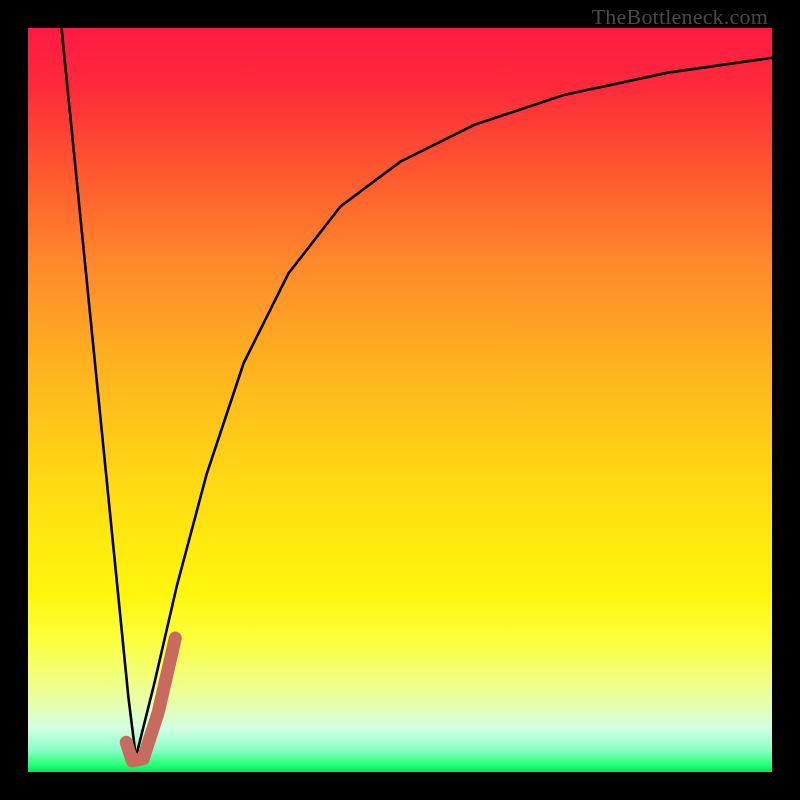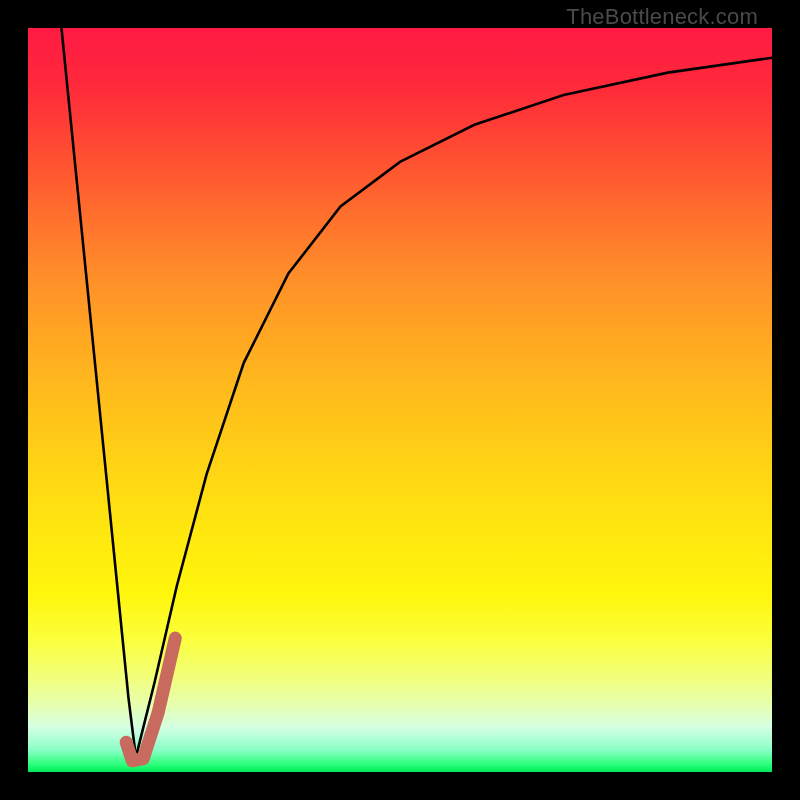--- a/index.html
+++ b/index.html
@@ -30,22 +30,22 @@
       #e6ffb0 91%,
       #d4ffe2 94%,
       #8bffc8 97%,
       #2bff7a 99%,
       #00e85a 100%
     );
   }
   .watermark {
     position: absolute;
     top: 4px;
-    right: 42px;
-    font-family: Liberation Sans, sans-serif;
+    right: 32px;
+    font-family: Liberation Serif, serif;
     font-size: 22px;
     color: #4a4a4a;
     letter-spacing: 0.2px;
   }
   svg.curves {
     position: absolute;
     top: 0; left: 0;
     width: 744px; height: 744px;
     overflow: visible;
   }

